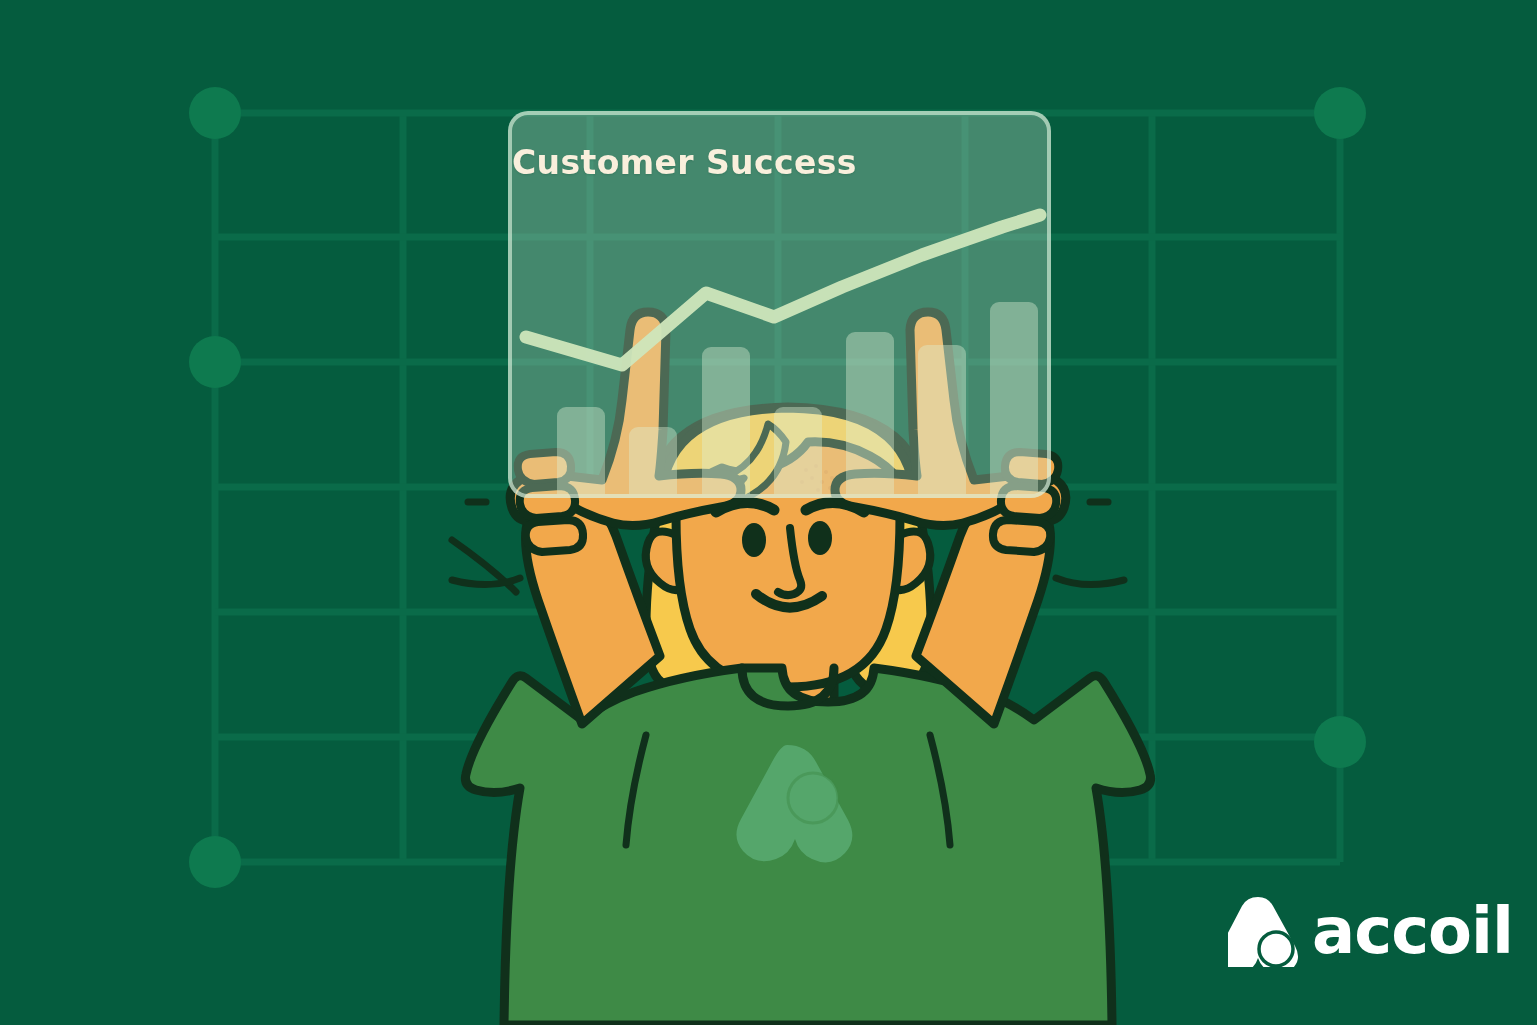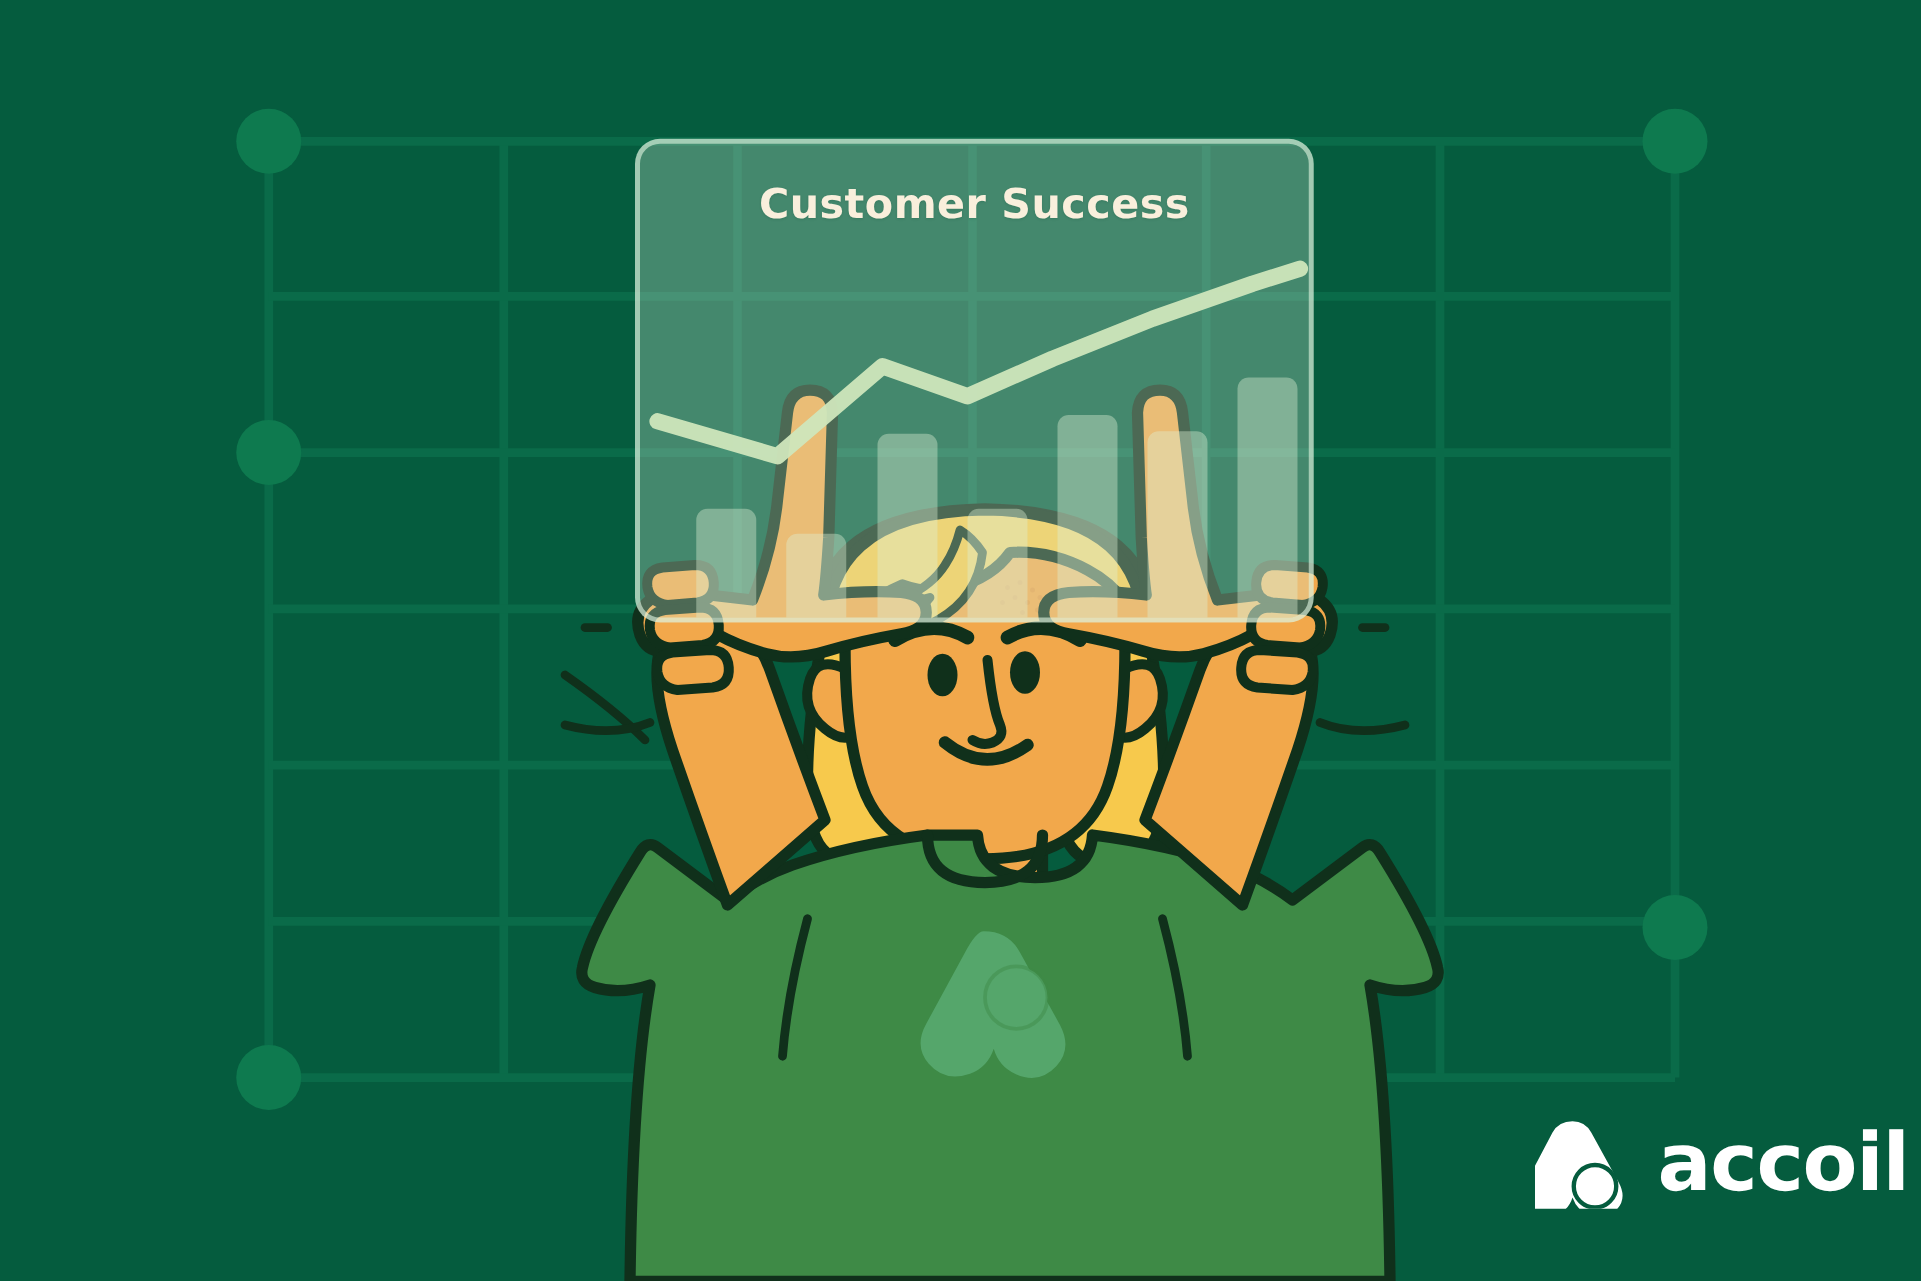--- a/index.html
+++ b/index.html
@@ -15,42 +15,42 @@
   
   #hud{
     position:absolute;left:508px;top:111px;width:543px;height:387px;
     border-radius:20px;
     background:rgba(214,240,219,0.30);
     border:4px solid rgba(223,243,222,0.62);
     box-sizing:border-box;
     overflow:hidden;
   }
   #hud-title{
-    position:absolute;top:28px;left:0;right:0;text-align:center;
+    position:absolute;top:28px;left:0;right:0;text-align:left;
     color:#F9EFDC;
     font-family:"DejaVu Sans", sans-serif;
     font-weight:bold;
     font-size:33px;
     letter-spacing:0.4px;
     text-shadow:0 1px 2px rgba(0,60,40,0.18);
   }
   #chart{position:absolute;left:0;top:0;width:543px;height:387px;}
 
   
   .bar{
     position:absolute;bottom:0;
     background:rgba(222,240,212,0.40);
     border-radius:9px;
   }
   
   #trend{position:absolute;left:0;top:0;width:543px;height:387px;}
 
   #logo{
     position:absolute;left:1228px;top:895px;
-    display:flex;align-items:center;gap:20px;
+    display:flex;align-items:center;gap:6px;
   }
   #logo-word{
     color:#FFFFFF;
     font-family:"DejaVu Sans", sans-serif;
     font-weight:bold;
     font-size:64px;
     letter-spacing:-1px;
     line-height:1;
   }
 </style>

